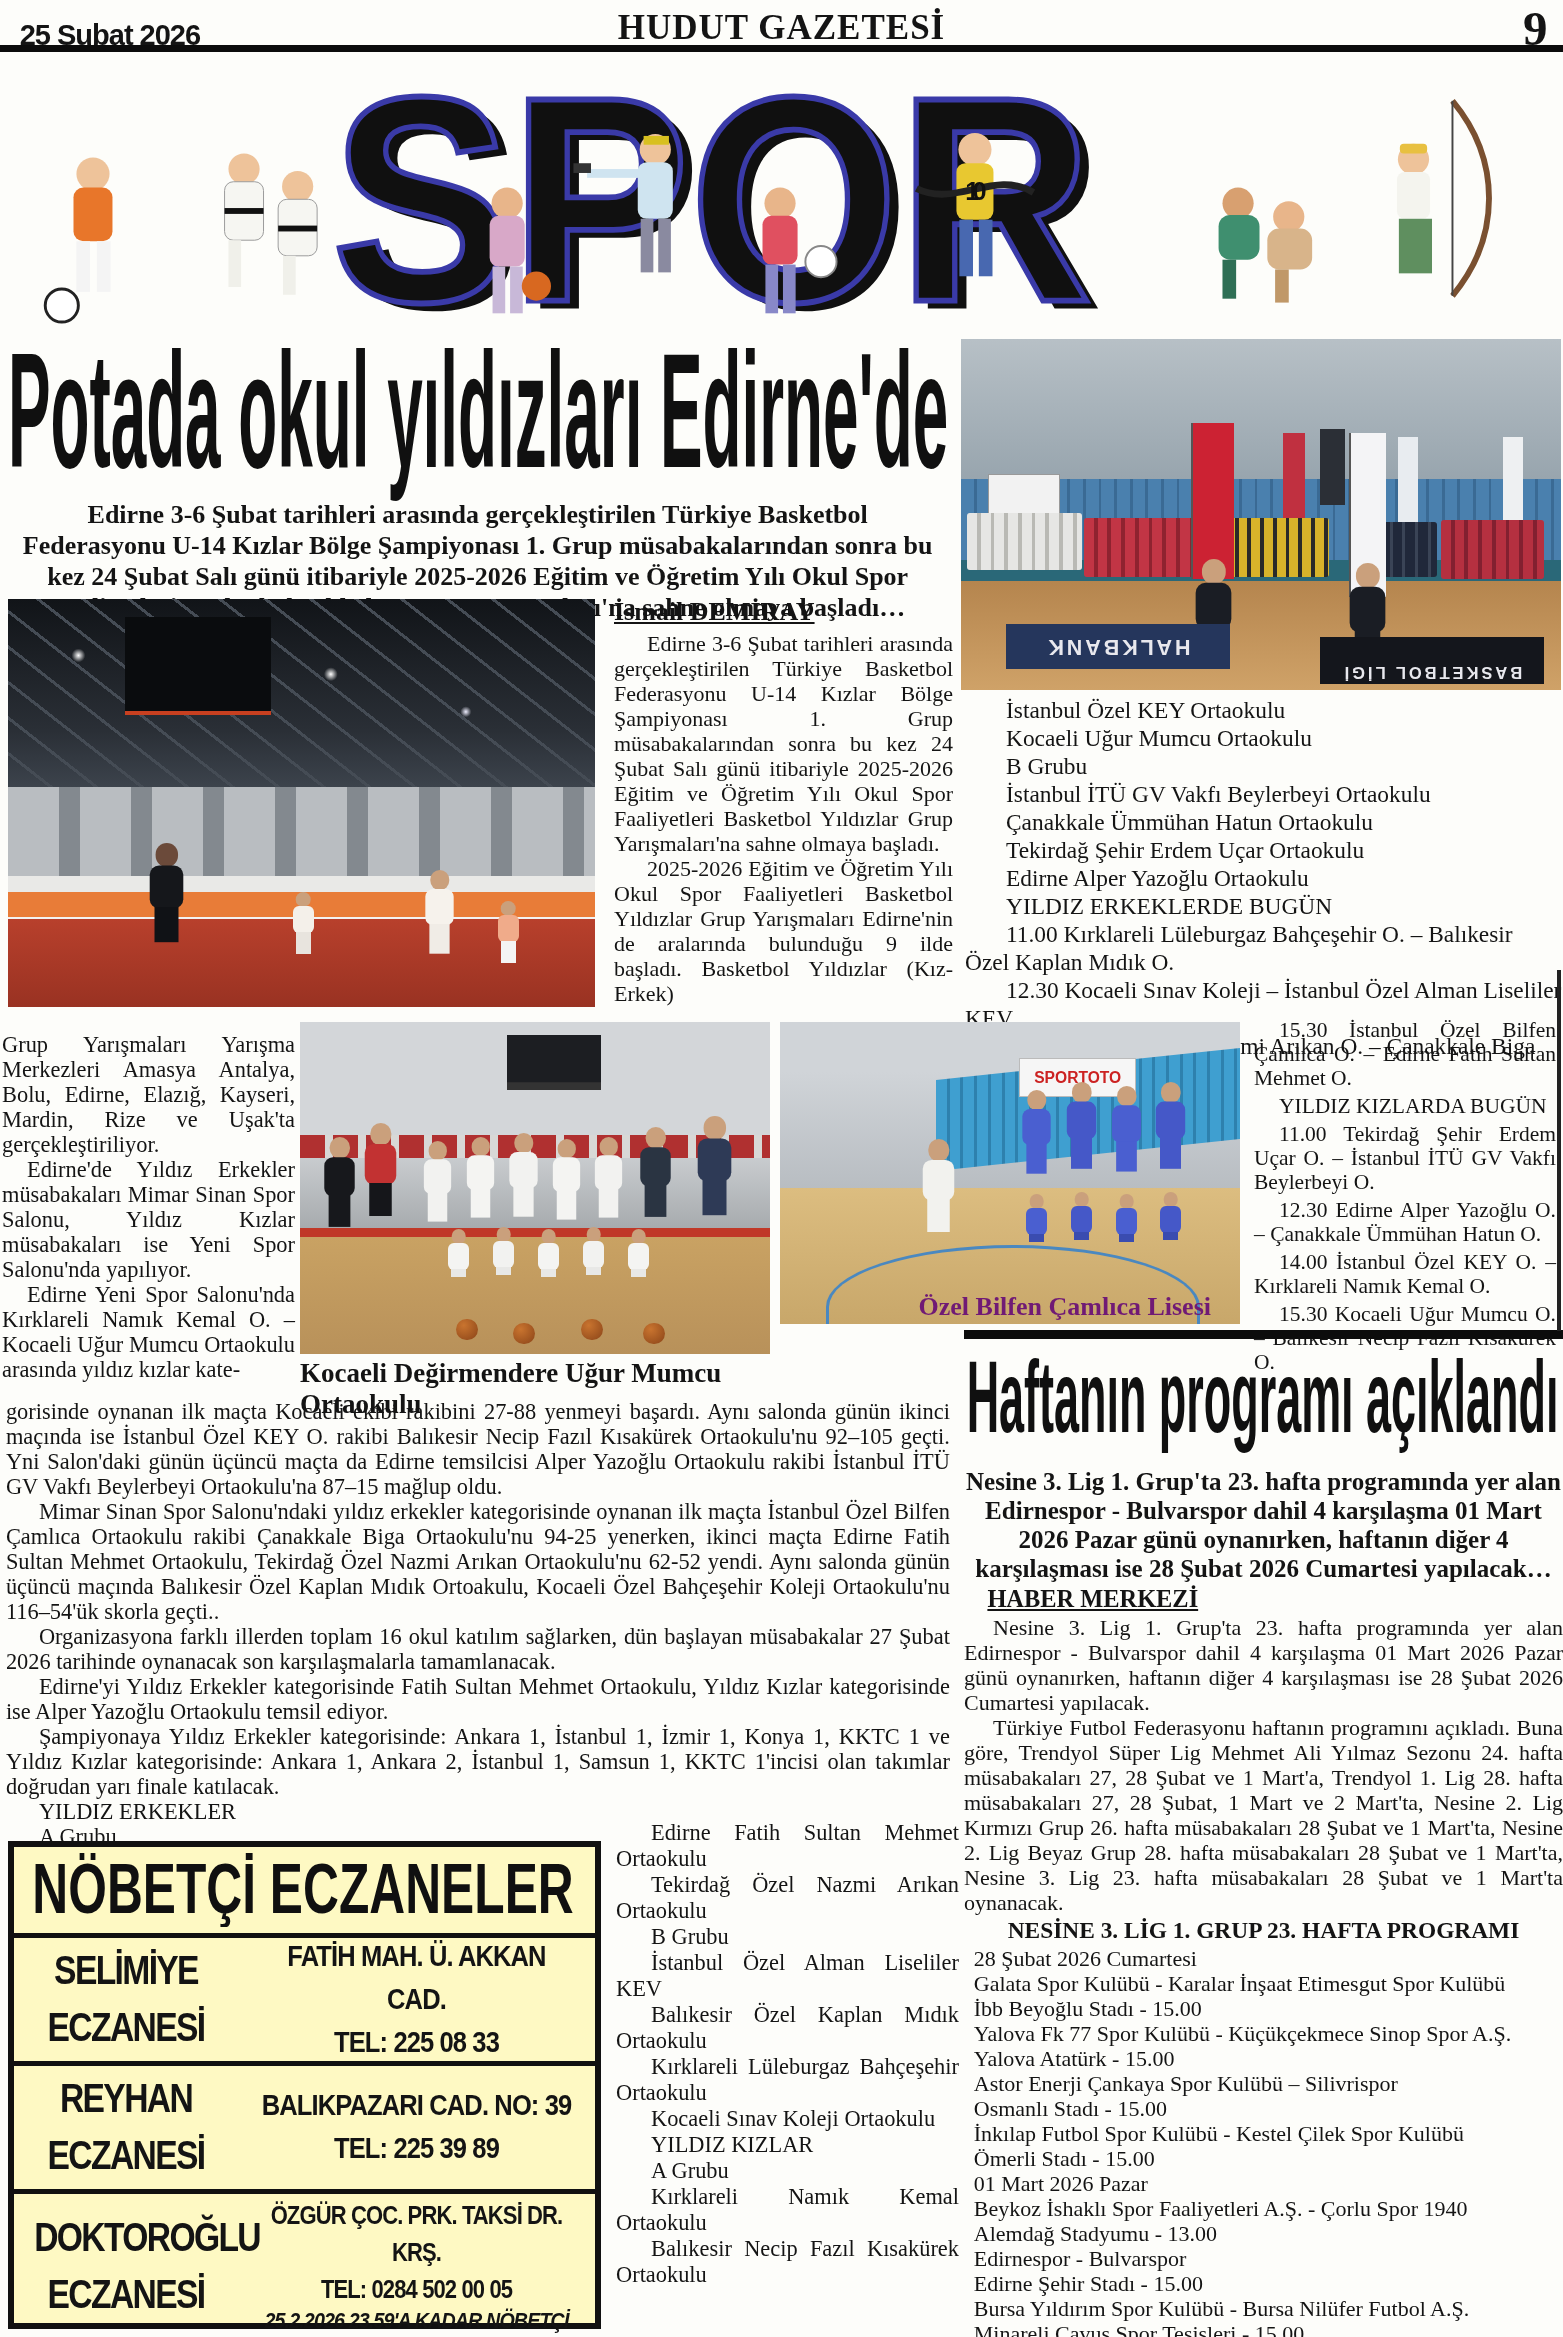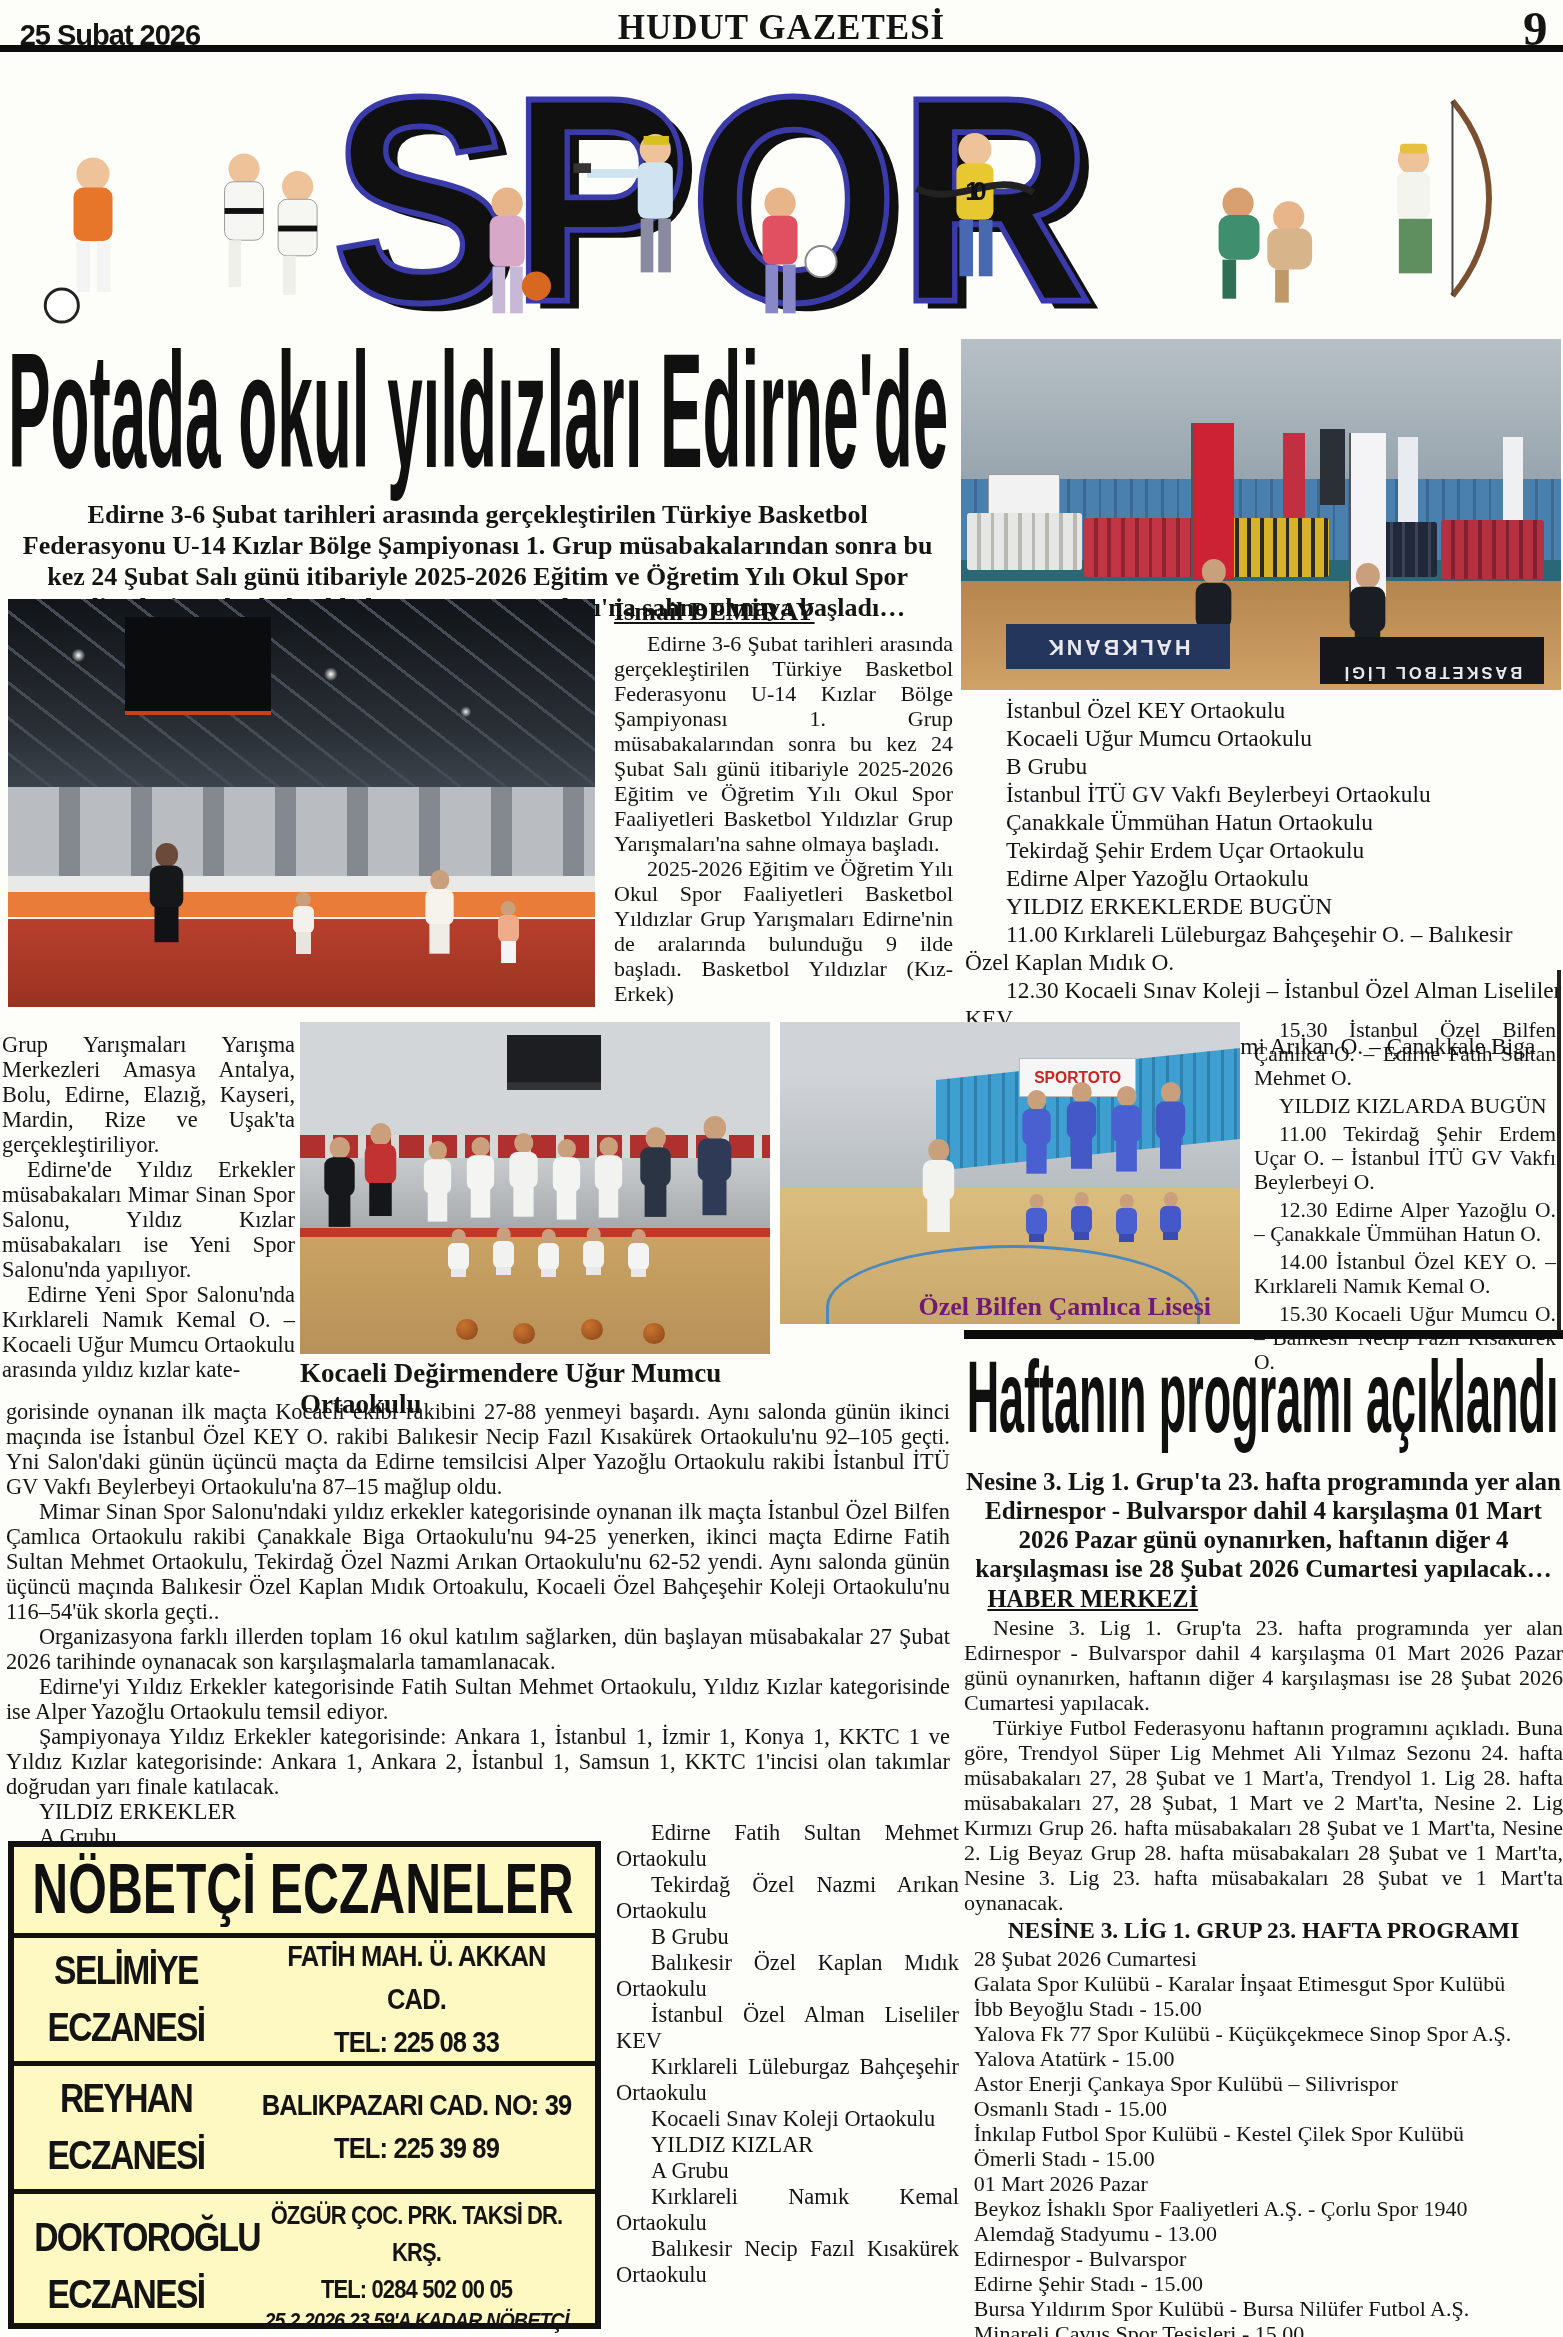--- a/index.html
+++ b/index.html
@@ -445,22 +445,22 @@
         <p>A Grubu</p>
         <p>Çanakkale Biga Ortaokulu</p>
       </div>
   </div>
 
   <div class="abs botlist">
 
   <p>Edirne Fatih Sultan Mehmet Ortaokulu</p>
       <p>Tekirdağ Özel Nazmi Arıkan Ortaokulu</p>
       <p>B Grubu</p>
+      <p>İstanbul Özel Alman Liseliler KEV</p>
       <p>Balıkesir Özel Kaplan Mıdık Ortaokulu</p>
-      <p>İstanbul Özel Alman Liseliler KEV</p>
       <p>Kırklareli Lüleburgaz Bahçeşehir Ortaokulu</p>
       <p>Kocaeli Sınav Koleji Ortaokulu</p>
       <p>YILDIZ KIZLAR</p>
       <p>A Grubu</p>
       <p>Kırklareli Namık Kemal Ortaokulu</p>
       <p>Balıkesir Necip Fazıl Kısakürek Ortaokulu</p>
     </div>
 
   <div class="abs phbox">
     <div class="title">

